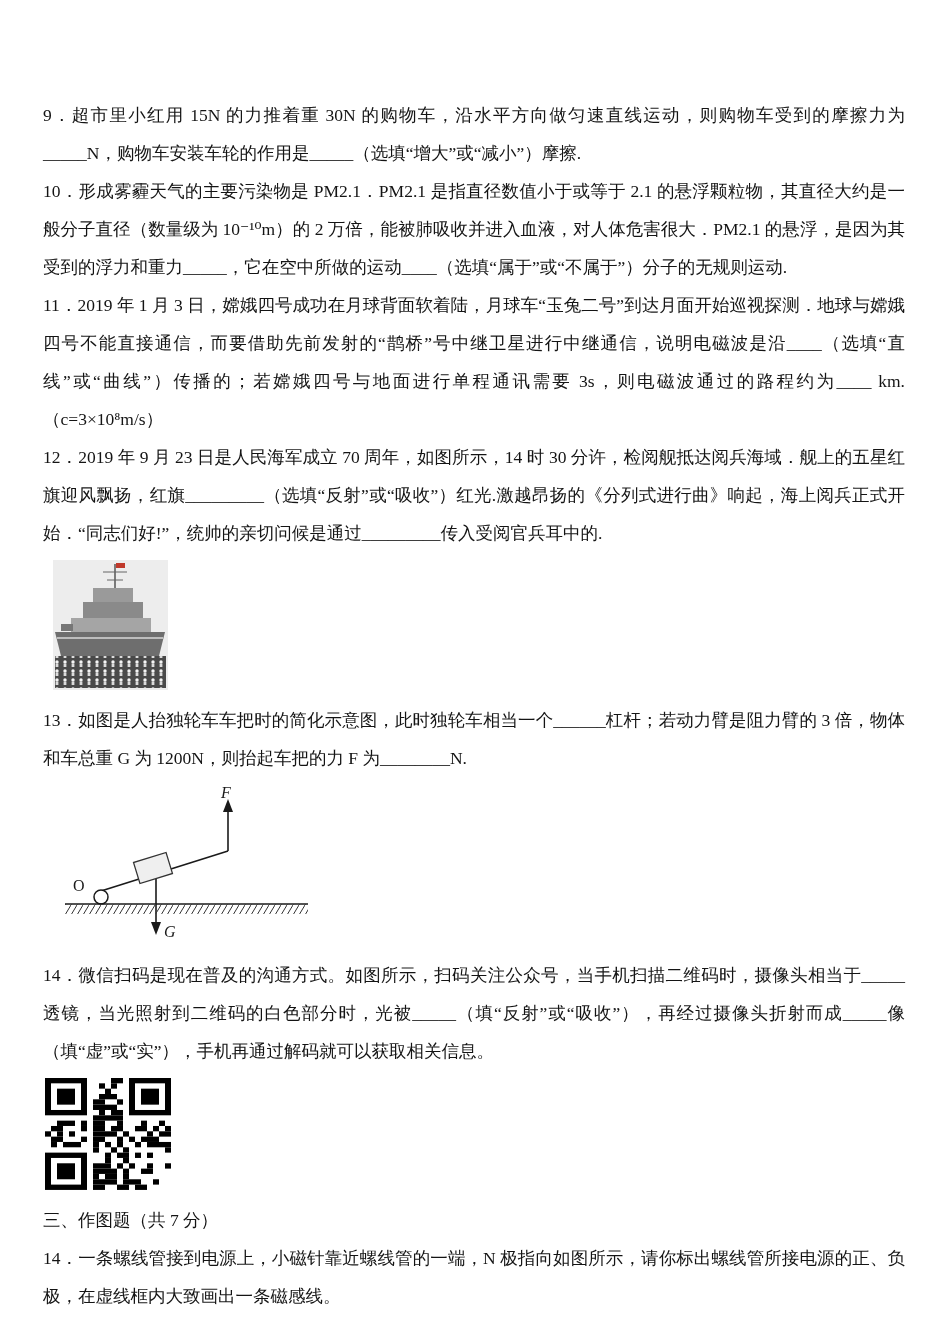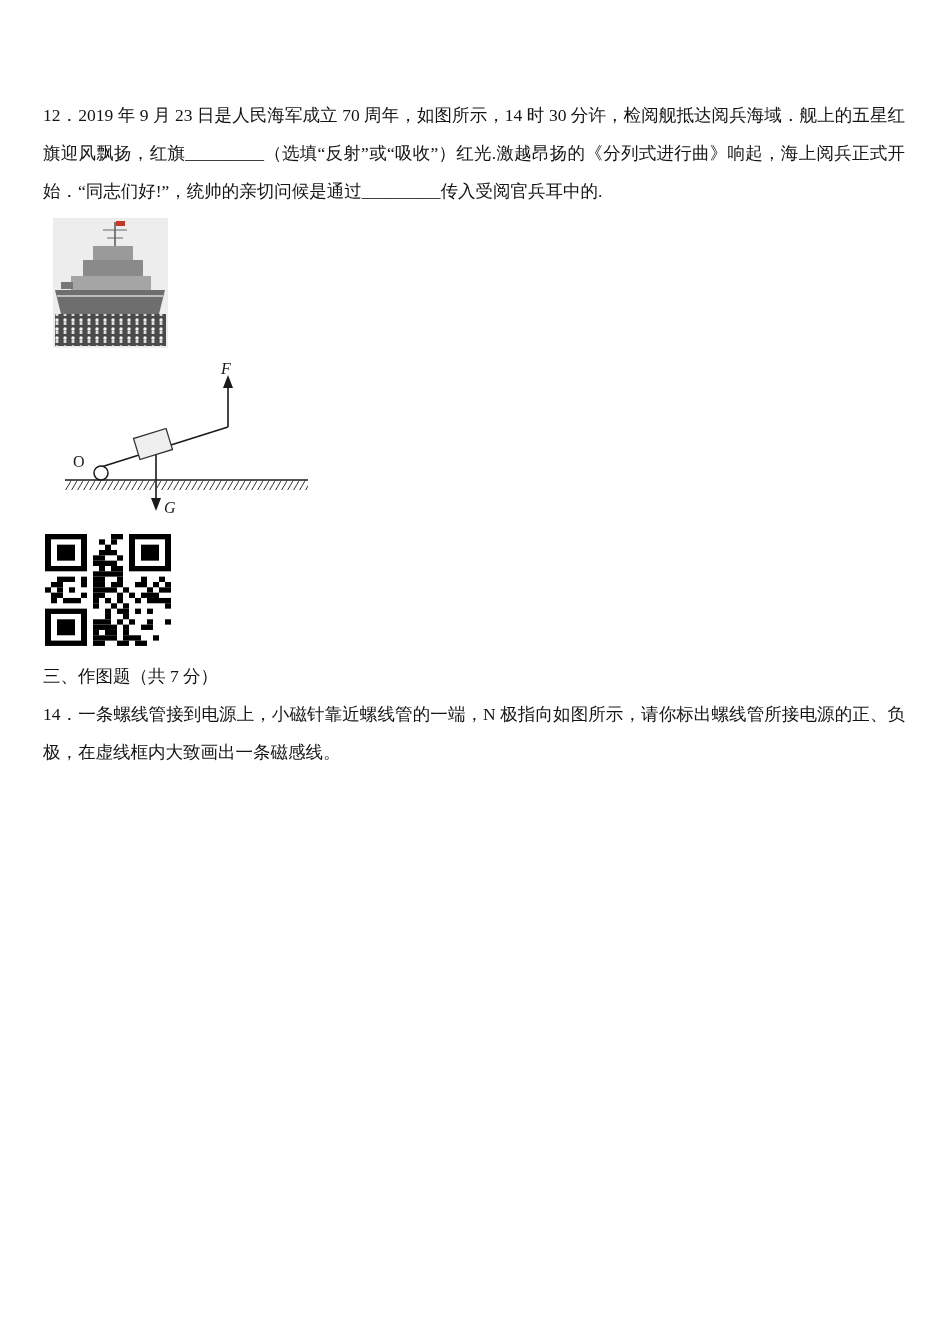--- a/index.html
+++ b/index.html
@@ -37,22 +37,25 @@
   }
   svg text {
     font-family: "Liberation Serif", "DejaVu Serif", serif;
   }
 </style>
 </head>
 <body>
 
 <div class="page">
 
-
-
+  <p class="q">9．超市里小红用 15N 的力推着重 30N 的购物车，沿水平方向做匀速直线运动，则购物车受到的摩擦力为_____N，购物车安装车轮的作用是_____（选填“增大”或“减小”）摩擦.</p>
+
+  <p class="q">10．形成雾霾天气的主要污染物是 PM2.1．PM2.1 是指直径数值小于或等于 2.1 的悬浮颗粒物，其直径大约是一般分子直径（数量级为 10⁻¹⁰m）的 2 万倍，能被肺吸收并进入血液，对人体危害很大．PM2.1 的悬浮，是因为其受到的浮力和重力_____，它在空中所做的运动____（选填“属于”或“不属于”）分子的无规则运动.</p>
+
+  <p class="q">11．2019 年 1 月 3 日，嫦娥四号成功在月球背面软着陆，月球车“玉兔二号”到达月面开始巡视探测．地球与嫦娥四号不能直接通信，而要借助先前发射的“鹊桥”号中继卫星进行中继通信，说明电磁波是沿____（选填“直线”或“曲线”）传播的；若嫦娥四号与地面进行单程通讯需要 3s，则电磁波通过的路程约为____ km.（c=3×10⁸m/s）</p>
 
   <p class="q">12．2019 年 9 月 23 日是人民海军成立 70 周年，如图所示，14 时 30 分许，检阅舰抵达阅兵海域．舰上的五星红旗迎风飘扬，红旗_________（选填“反射”或“吸收”）红光.激越昂扬的《分列式进行曲》响起，海上阅兵正式开始．“同志们好!”，统帅的亲切问候是通过_________传入受阅官兵耳中的.</p>
 
   <div class="figure">
     <svg width="115" height="130" viewBox="0 0 115 130">
       <defs>
         <pattern id="sailors" width="8" height="9" patternUnits="userSpaceOnUse">
           <circle cx="4" cy="3" r="1.7" fill="#f5f5f5"></circle>
           <rect x="2.6" y="4.6" width="2.8" height="3.4" fill="#dcdcdc"></rect>
         </pattern>
@@ -66,20 +69,21 @@
       <rect x="30" y="42" width="60" height="16" fill="#8a8a8a"></rect>
       <rect x="18" y="58" width="80" height="14" fill="#a5a5a5"></rect>
       <rect x="8" y="64" width="12" height="7" fill="#777"></rect>
       <polygon points="2,72 112,72 106,96 8,96" fill="#6e6e6e"></polygon>
       <line x1="4" y1="78" x2="110" y2="78" stroke="#d8d8d8" stroke-width="1.5"></line>
       <rect x="2" y="96" width="111" height="32" fill="#4a4a4a"></rect>
       <rect x="2" y="96" width="111" height="32" fill="url(#sailors)"></rect>
     </svg>
   </div>
 
+  <p class="q">13．如图是人抬独轮车车把时的简化示意图，此时独轮车相当一个______杠杆；若动力臂是阻力臂的 3 倍，物体和车总重 G 为 1200N，则抬起车把的力 F 为________N.</p>
 
   <div class="figure">
     <svg width="270" height="160" viewBox="0 0 270 160">
       <defs>
         <pattern id="hatch" width="6" height="10" patternUnits="userSpaceOnUse">
           <line x1="6" y1="0" x2="0" y2="10" stroke="#333" stroke-width="1"></line>
         </pattern>
       </defs>
 
       <line x1="175" y1="66" x2="175" y2="24" stroke="#1a1a1a" stroke-width="1.6"></line>
@@ -95,20 +99,21 @@
 
       <line x1="103" y1="94" x2="103" y2="140" stroke="#1a1a1a" stroke-width="1.6"></line>
       <polygon points="103,150 98,137 108,137" fill="#1a1a1a"></polygon>
       <text x="111" y="152" font-size="16" font-style="italic" fill="#1a1a1a">G</text>
 
       <line x1="12" y1="119" x2="255" y2="119" stroke="#1a1a1a" stroke-width="1.6"></line>
       <rect x="12" y="119" width="243" height="10" fill="url(#hatch)"></rect>
     </svg>
   </div>
 
+  <p class="q">14．微信扫码是现在普及的沟通方式。如图所示，扫码关注公众号，当手机扫描二维码时，摄像头相当于_____透镜，当光照射到二维码的白色部分时，光被_____（填“反射”或“吸收”），再经过摄像头折射而成_____像（填“虚”或“实”），手机再通过解码就可以获取相关信息。</p>
 
   <div class="figure qr">
     <svg id="qr-svg" width="126" height="112" viewBox="0 0 126 112">
       <rect x="0" y="0" width="126" height="112" fill="#ffffff"></rect>
     <rect x="66" y="0" width="6" height="5.33" fill="#000"></rect>
         <rect x="72" y="0" width="6" height="5.33" fill="#000"></rect>
         <rect x="54" y="5.33" width="6" height="5.33" fill="#000"></rect>
         <rect x="66" y="5.33" width="6" height="5.33" fill="#000"></rect>
         <rect x="60" y="10.66" width="6" height="5.33" fill="#000"></rect>
         <rect x="54" y="15.99" width="6" height="5.33" fill="#000"></rect>

